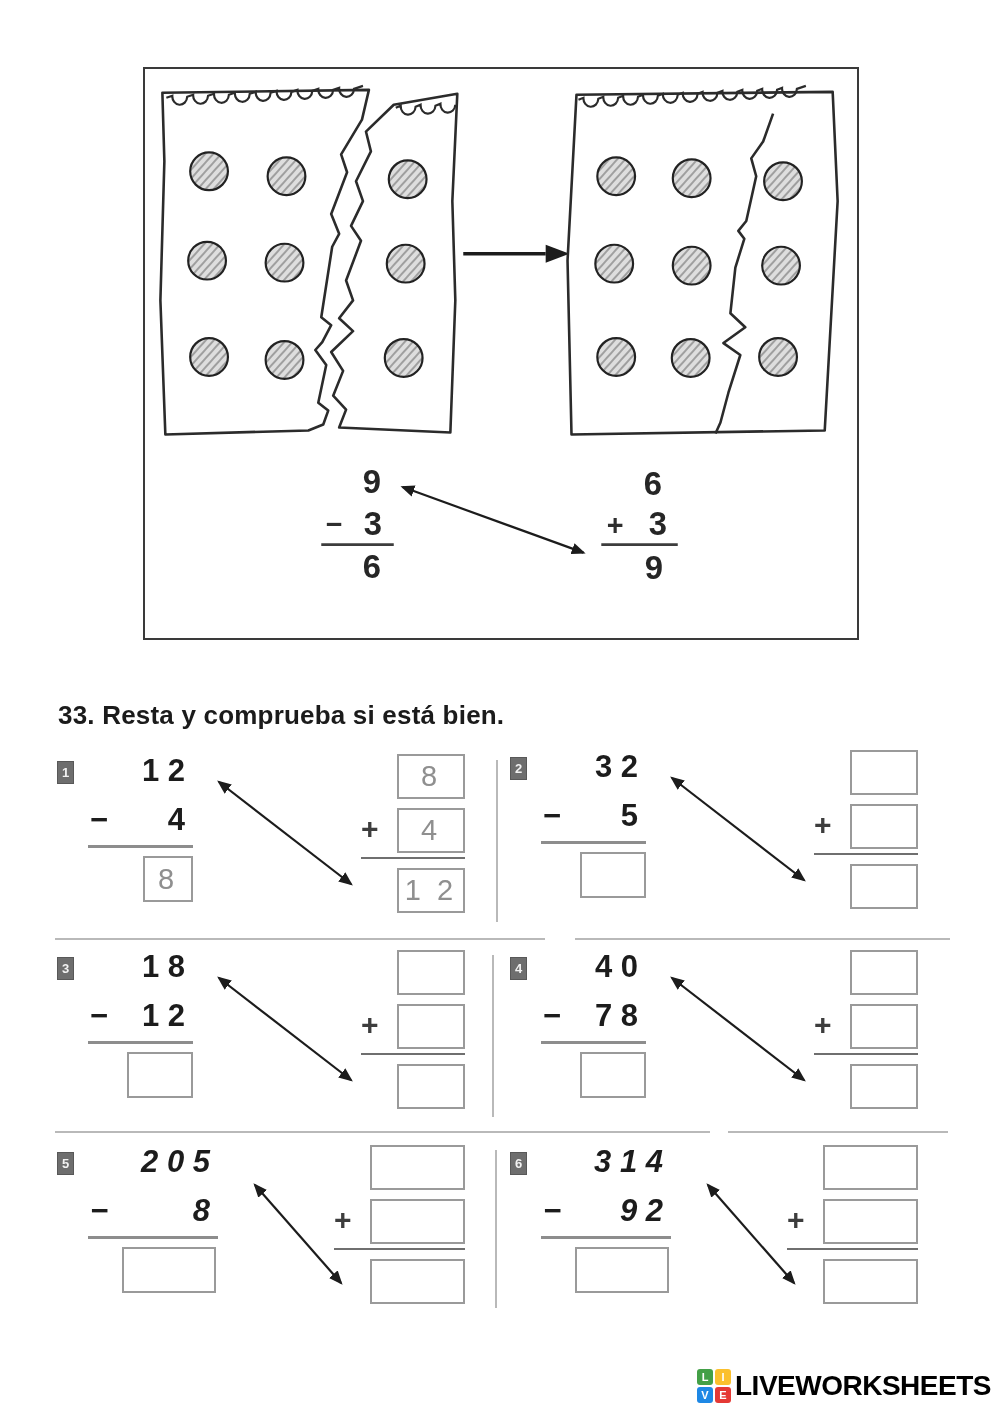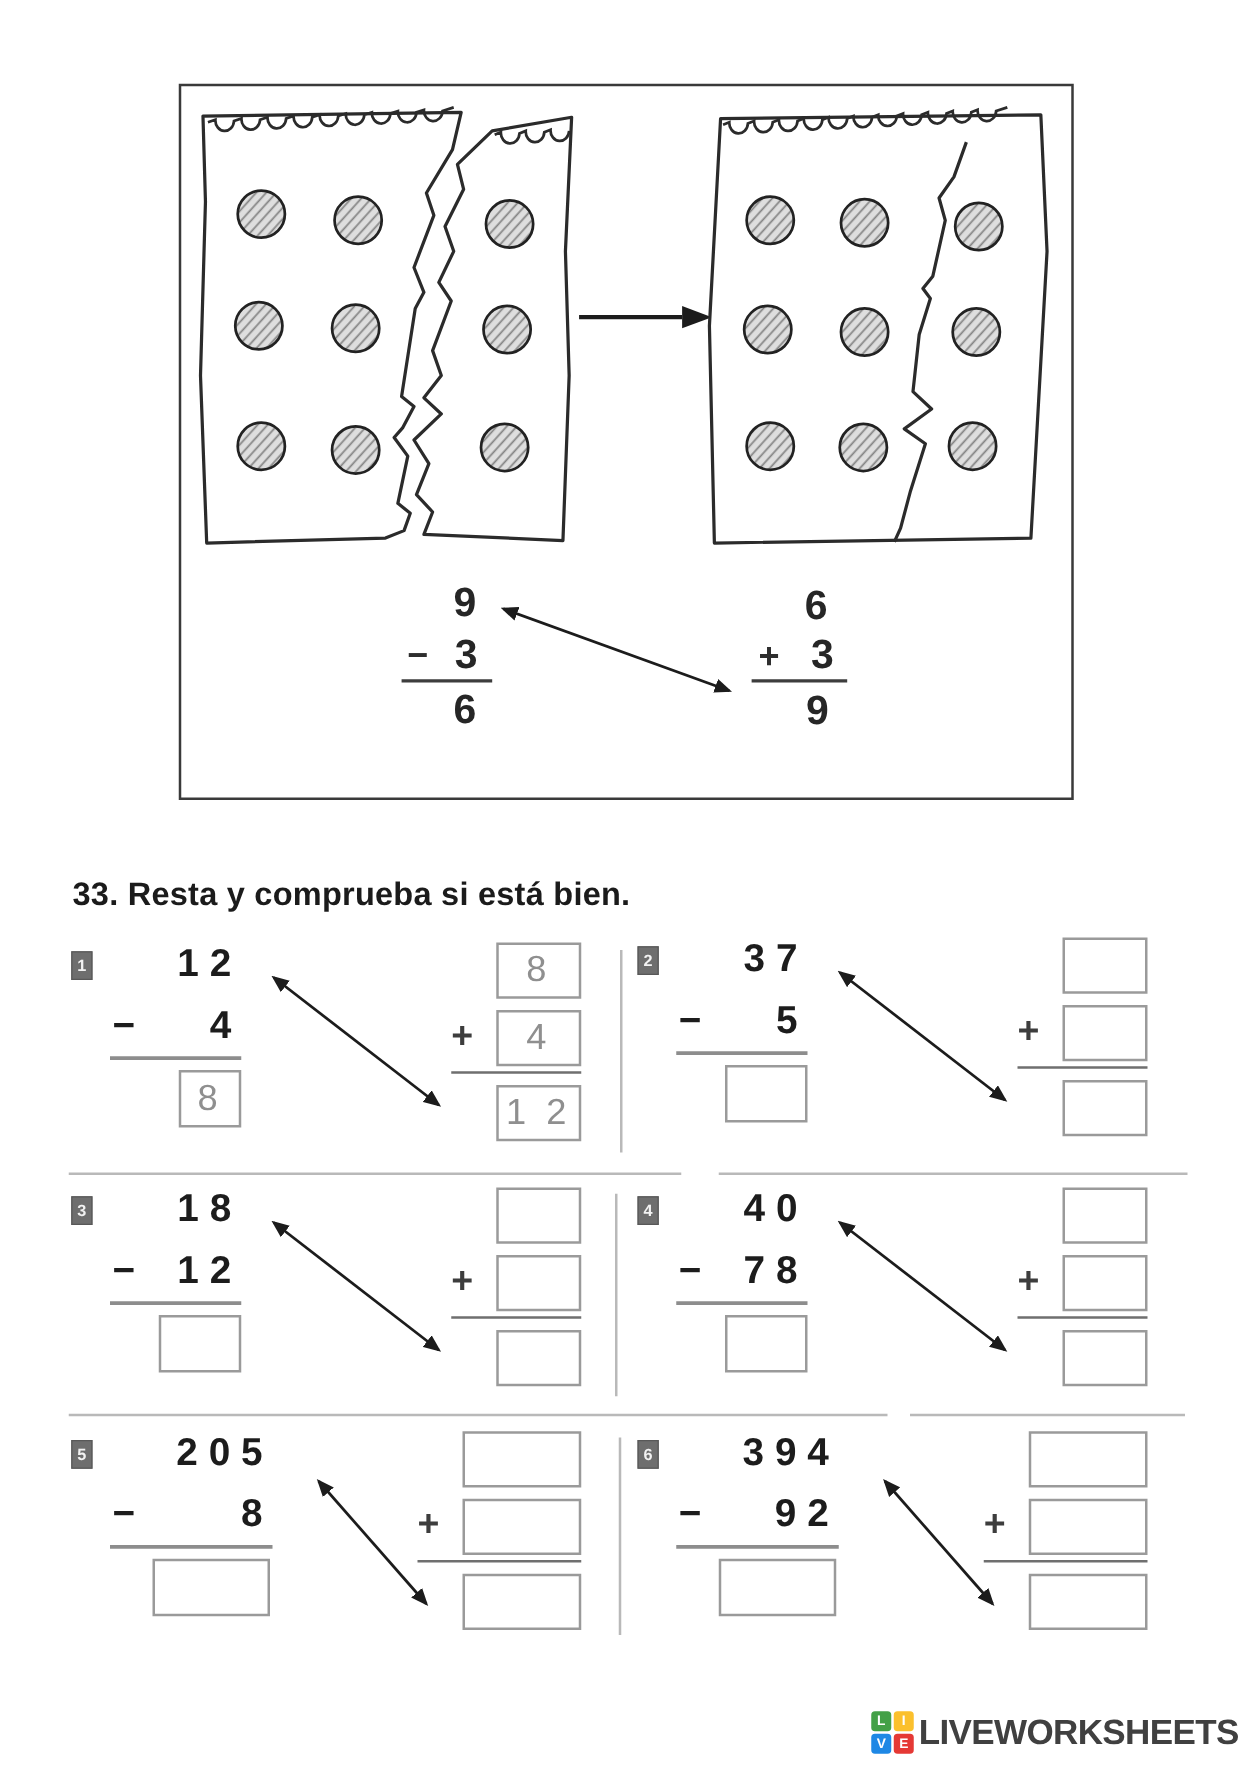--- a/index.html
+++ b/index.html
@@ -16,21 +16,21 @@
   
   .title { position:absolute; left:58px; top:700px; font-size:26px; font-weight:700;
            color:#1b1b1b; letter-spacing:0.2px; }
 
   
   .exercise { position:absolute; width:428px; height:172px; }
   .badge { position:absolute; left:2px; top:9px; width:17px; height:23px;
            background:#6e6e6e; border:1px solid #585858; color:#f2f2f2;
            font-size:13px; font-weight:700; display:flex; align-items:center; justify-content:center; }
   .sub-block { position:absolute; left:33px; top:0; width:105px; }
-  .wide .sub-block { width:130px; }
+  .wide .sub-block { width:130px;font-style:italic; }
   .minuend { text-align:right; padding-right:8px; font-size:31px; font-weight:700;
              color:#1c1c1c; line-height:34px; margin-top:2px; }
   .op-row { display:flex; justify-content:space-between; margin-top:16px;
             padding:0 8px 0 2px; font-size:31px; font-weight:700; color:#1c1c1c; line-height:32px; }
   .sub-rule { margin-top:9px; height:3px; background:#8d8d8d; }
   .diff-box { margin:8px 0 0 auto; width:66px; height:46px; border:2px solid #9a9a9a;
               display:flex; align-items:center; justify-content:center; background:#fff; }
   .nbox .diff-box { width:50px; }
   .wide .diff-box { width:94px; margin-right:2px; }
 
@@ -184,21 +184,21 @@
     <div class="add-rule"></div>
     <div class="abox">
         <span class="fill">1 2</span>
       </div>
   </div>
 </div>
 
 <div class="exercise" style="left:508px; top:748px;">
   <div class="badge">2</div>
   <div class="sub-block">
-    <div class="minuend">3 7</div>
+    <div class="minuend">3 2</div>
     <div class="op-row">
         <span>−</span>
         <span>5</span>
       </div>
     <div class="sub-rule"></div>
     <div class="diff-box">
         <span class="fill"></span>
       </div>
   </div>
   <svg class="diag" viewBox="0 0 170 130">
@@ -320,21 +320,21 @@
     <div class="add-rule"></div>
     <div class="abox">
         <span class="fill"></span>
       </div>
   </div>
 </div>
 
 <div class="exercise wide" style="left:508px; top:1143px;">
   <div class="badge">6</div>
   <div class="sub-block">
-    <div class="minuend">3 9 4</div>
+    <div class="minuend">3 1 4</div>
     <div class="op-row">
         <span>−</span>
         <span>9 2</span>
       </div>
     <div class="sub-rule"></div>
     <div class="diff-box">
         <span class="fill"></span>
       </div>
   </div>
   <svg class="diag" viewBox="0 0 170 130">
@@ -366,14 +366,14 @@
 <div class="vdiv" style="left:492px; top:955px;  height:162px;"></div>
 <div class="vdiv" style="left:495px; top:1150px; height:158px;"></div>
 
 <div class="footer">
   <div class="logo-grid">
     <span class="logo-sq" style="background: rgb(67, 160, 71);">L</span>
     <span class="logo-sq" style="background: rgb(251, 192, 45);">I</span>
     <span class="logo-sq" style="background: rgb(30, 136, 229);">V</span>
     <span class="logo-sq" style="background: rgb(229, 57, 53);">E</span>
   </div>
-  <span class="brand" style="color: #404040;">LIVEWORKSHEETS</span>
+  <span class="brand" style="color: #000000;">LIVEWORKSHEETS</span>
 </div>
 
 </body></html>

